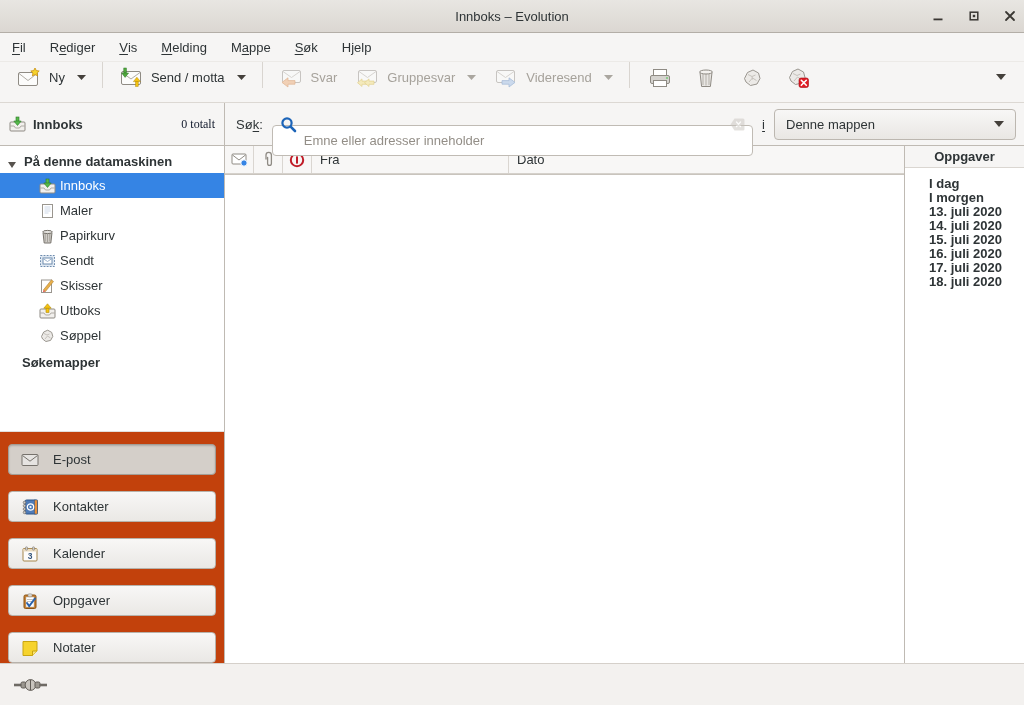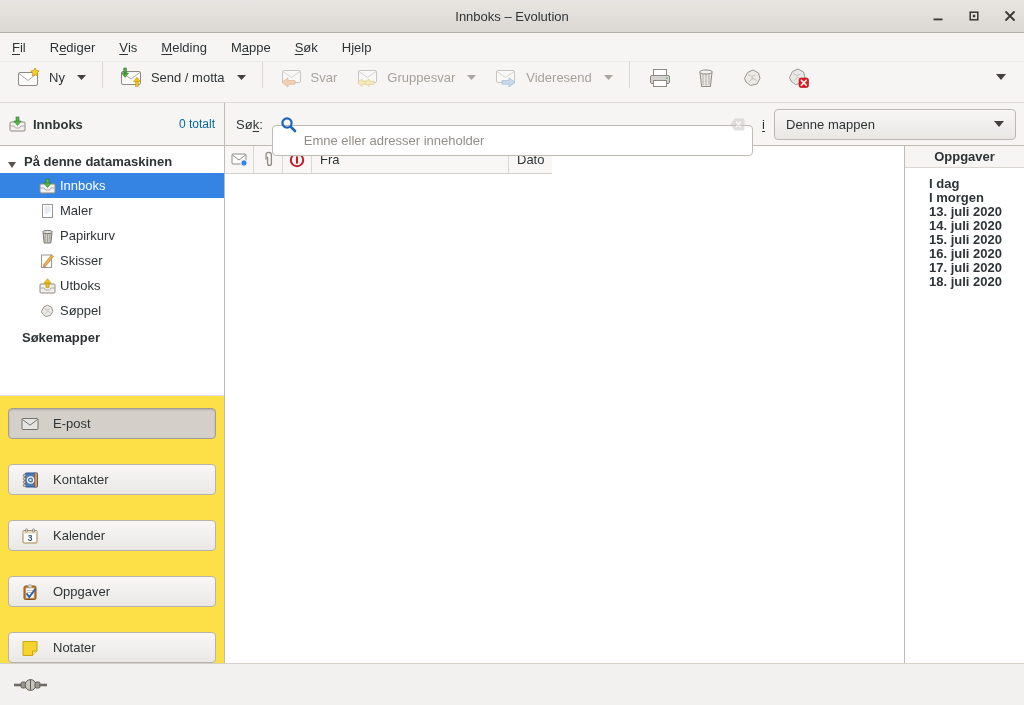--- a/index.html
+++ b/index.html
@@ -51,21 +51,21 @@
     height: 43px; flex: 0 0 43px; background: #f6f5f4;
     border-bottom: 1px solid #bfbab3;
     display: flex; align-items: center;
   }
   .side-head {
     width: 225px; flex: 0 0 225px; height: 100%;
     border-right: 1px solid #bfbab3;
     display: flex; align-items: center; gap: 7px; padding: 0 9px;
   }
   .side-head .fname { font-weight: bold; }
-  .side-head .fcount { margin-left: auto; font-size: 12px; color: #0369a1; }
+  .side-head .fcount { margin-left: auto; font-size: 12px; color: #0f172a; font-family: Liberation Serif, serif; }
   .search-label { margin-left: 11px; }
   .search-box { flex: 1; position: relative; margin: 0 8px 0 9px; height: 31px; }
   .search-box input {
     width: 100%; height: 31px; border: 1px solid #c0bbb4; border-radius: 4px;
     background: #ffffff; padding: 0 30px 0 31px; font: 13px "Liberation Sans", sans-serif;
     color: #2e3436; outline: none; margin-top: 16px;
   }
   .search-box input::placeholder { color: #938e87; opacity: 1; }
   .sicon { position: absolute; left: 8px; top: 7px; }
   .cicon { position: absolute; right: 8px; top: 9px; opacity: 0.5; }
@@ -82,33 +82,33 @@
   .main { flex: 1 1 auto; display: flex; min-height: 0; }
 
   
   .sidebar { width: 225px; flex: 0 0 225px; border-right: 1px solid #bfbab3; display: flex; flex-direction: column; background: #ffffff; }
   .tree { flex: 1 1 auto; padding-top: 3px; }
   .account-row { display: flex; align-items: flex-end; gap: 7px; padding: 5px 6px 4px 7px; font-weight: bold; }
   .folder-row { display: flex; align-items: center; gap: 4px; height: 25px; padding-left: 39px; }
   .folder-row.selected { background: #3584e4; color: #ffffff; }
   .searchmap-row { font-weight: bold; padding: 7px 0 6px 22px; }
   .switcher {
-    flex: 0 0 210px; background: #fde047; border-top: 1px solid #e2dfdb;
-    padding: 12px 8px 0 8px; display: flex; flex-direction: column; gap: 25px;
+    flex: 0 0 210px; background: #c2410c; border-top: 1px solid #e2dfdb;
+    padding: 12px 8px 0 8px; display: flex; flex-direction: column; gap: 16px;
   }
   .sw-btn {
     height: 31px; border: 1px solid #b7b2ab; border-radius: 4px;
     background: linear-gradient(#f8f7f6, #eae8e5);
     display: flex; align-items: center; gap: 14px; padding: 0 12px;
     font: 13px "Liberation Sans", sans-serif; color: #2e3436; text-align: left;
   }
   .sw-btn.active { background: #d4cfc9; border-color: #a39d95; box-shadow: inset 0 1px 2px rgba(0,0,0,0.18); }
 
   
-  .message-area { flex: 1 1 auto; display: flex; flex-direction: row; background: #ffffff; min-width: 0; }
+  .message-area { flex: 1 1 auto; display: flex; flex-direction: column; background: #ffffff; min-width: 0; }
   .cols { height: 28px; flex: 0 0 28px; display: flex; background: #f8f7f6; border-bottom: 1px solid #d5d1cb; }
   .col { display: flex; align-items: center; border-right: 1px solid #dad6d1; padding: 0 8px; }
   .col-icon { width: 29px; flex: 0 0 29px; justify-content: center; padding: 0; }
   .col-fra { width: 197px; flex: 0 0 197px; }
   .col-emne { width: 200px; flex: 0 0 200px; }
   .col-dato { flex: 1 1 auto; border-right: none; }
   .list-body { flex: 1 1 auto; position: relative; }
   .empty-text { position: absolute; left: 30px; top: 33px; }
   .preview { flex: 0 0 64px; border-top: 1px solid #c9c4bd; }
 
@@ -346,20 +346,28 @@
           </svg>
           <span>Maler</span>
         </div>
         <div class="folder-row">
           <svg width="17" height="16" viewBox="0 0 17 16">
             <path d="M4 4.5 h9 l-1.2 10.5 h-6.6 z" fill="#cfccc7" stroke="#77736c"></path>
             <path d="M6.2 6 v7.5 M8.5 6 v8 M10.8 6 v7.5" stroke="#a5a19a" fill="none"></path>
             <ellipse cx="8.5" cy="4" rx="4.8" ry="1.6" fill="#e4e2de" stroke="#77736c"></ellipse>
           </svg>
           <span>Papirkurv</span>
+        </div>
+        <div class="folder-row">
+          <svg width="17" height="16" viewBox="0 0 17 16">
+            <rect x="1.5" y="2.5" width="14" height="11" fill="#dfe8f2" stroke="#6e8cae" stroke-dasharray="1.8 1.3"></rect>
+            <rect x="4" y="5" width="9" height="6" fill="#ffffff" stroke="#6e8cae"></rect>
+            <path d="M4 5.5 l4.5 3 4.5-3" fill="none" stroke="#9db4cd"></path>
+          </svg>
+          <span>Sendt</span>
         </div>
         <div class="folder-row">
           <svg width="17" height="16" viewBox="0 0 17 16">
             <rect x="2.5" y="2" width="10" height="12.5" fill="#ffffff" stroke="#9a968f"></rect>
             <polygon points="6.5,13.5 14.5,3.5 12.5,1.8 4.5,11.8" fill="#e8b04b" stroke="#a5742a" stroke-width="0.5"></polygon>
             <polygon points="6.5,13.5 4.5,11.8 4,14.2" fill="#e05b4e"></polygon>
           </svg>
           <span>Skisser</span>
         </div>
         <div class="folder-row">

